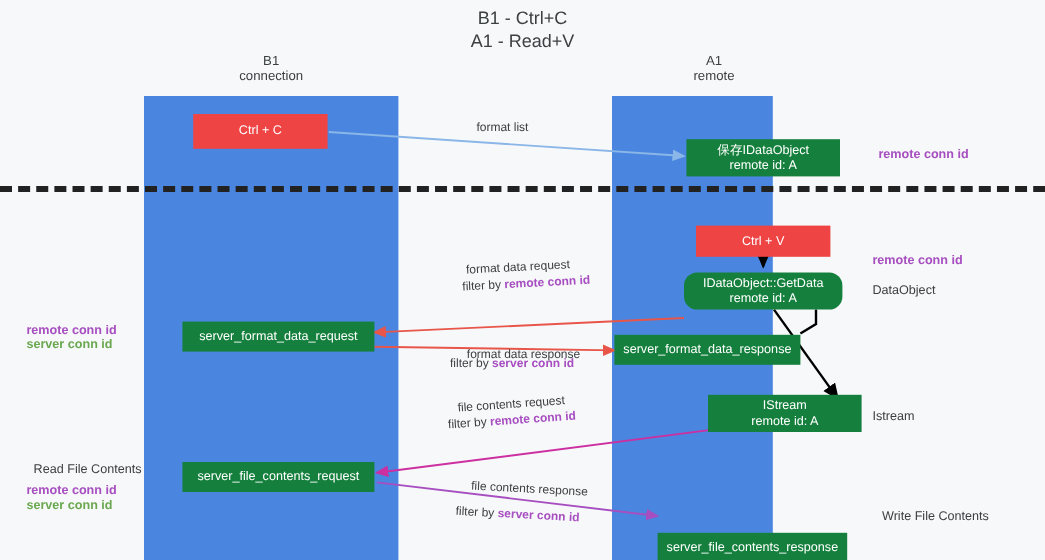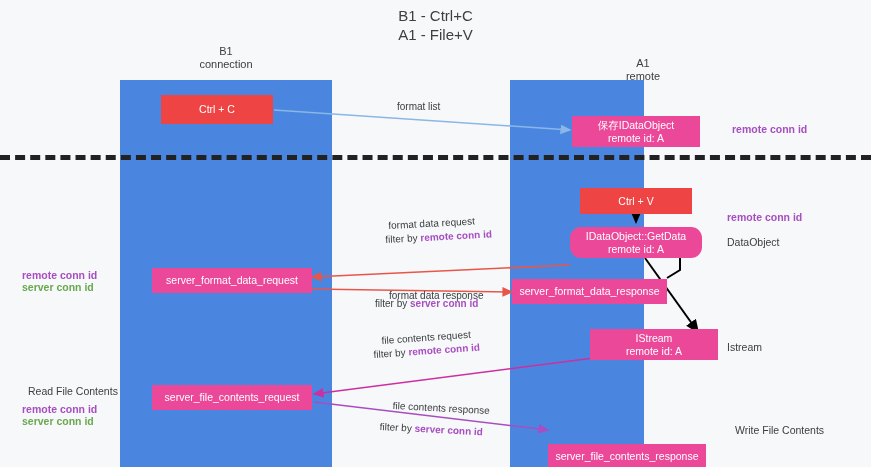--- a/index.html
+++ b/index.html
@@ -18,31 +18,31 @@
   .title{
     position:absolute;left:0;top:6px;width:871px;
     text-align:center;color:#3c4043;font-size:15px;line-height:19px;
     white-space:pre-line;
   }
   .col-head{
     position:absolute;text-align:center;color:#3c4043;
     font-size:11px;line-height:13px;white-space:pre-line;
   }
   .col-head-b1{left:120px;top:45px;width:212px;}
-  .col-head-a1{left:528px;top:45px;width:230px;margin-top:12px;}
+  .col-head-a1{left:480px;top:45px;width:230px;}
 
   .box{
     position:absolute;box-sizing:border-box;
     display:flex;flex-direction:column;
     align-items:center;justify-content:center;
     color:#ffffff;font-size:10.5px;line-height:13px;
     text-align:center;padding:2px 4px;
   }
   .box.green{background:#ef4444;}
-  .box.orange{background:#ec4899;}
+  .box.orange{background:#15803d;}
   .box span{display:block;}
 
   .sidelabel{
     position:absolute;font-size:10.5px;line-height:13px;
     white-space:pre-line;
   }
   .sidelabel.dark{color:#3c4043;}
   .purple{color:#a74ec0;font-weight:bold;}
   .green-t{color:#6aa84f;font-weight:bold;}
 
@@ -56,21 +56,21 @@
     border-top:5px dashed #222222;
   }
   svg.wires{position:absolute;left:0;top:0;width:871px;height:467px;overflow:visible;}
 </style>
 </head>
 <body>
 
 <div id="stage">
 
   <div class="title">B1 - Ctrl+C
-A1 - File+V</div>
+A1 - Read+V</div>
 
   <div class="col-head col-head-b1">B1
 connection</div>
   <div class="col-head col-head-a1">A1
 remote</div>
 
   <div class="lane lane-b1"></div>
   <div class="lane lane-a1"></div>
 
   <svg class="wires">

